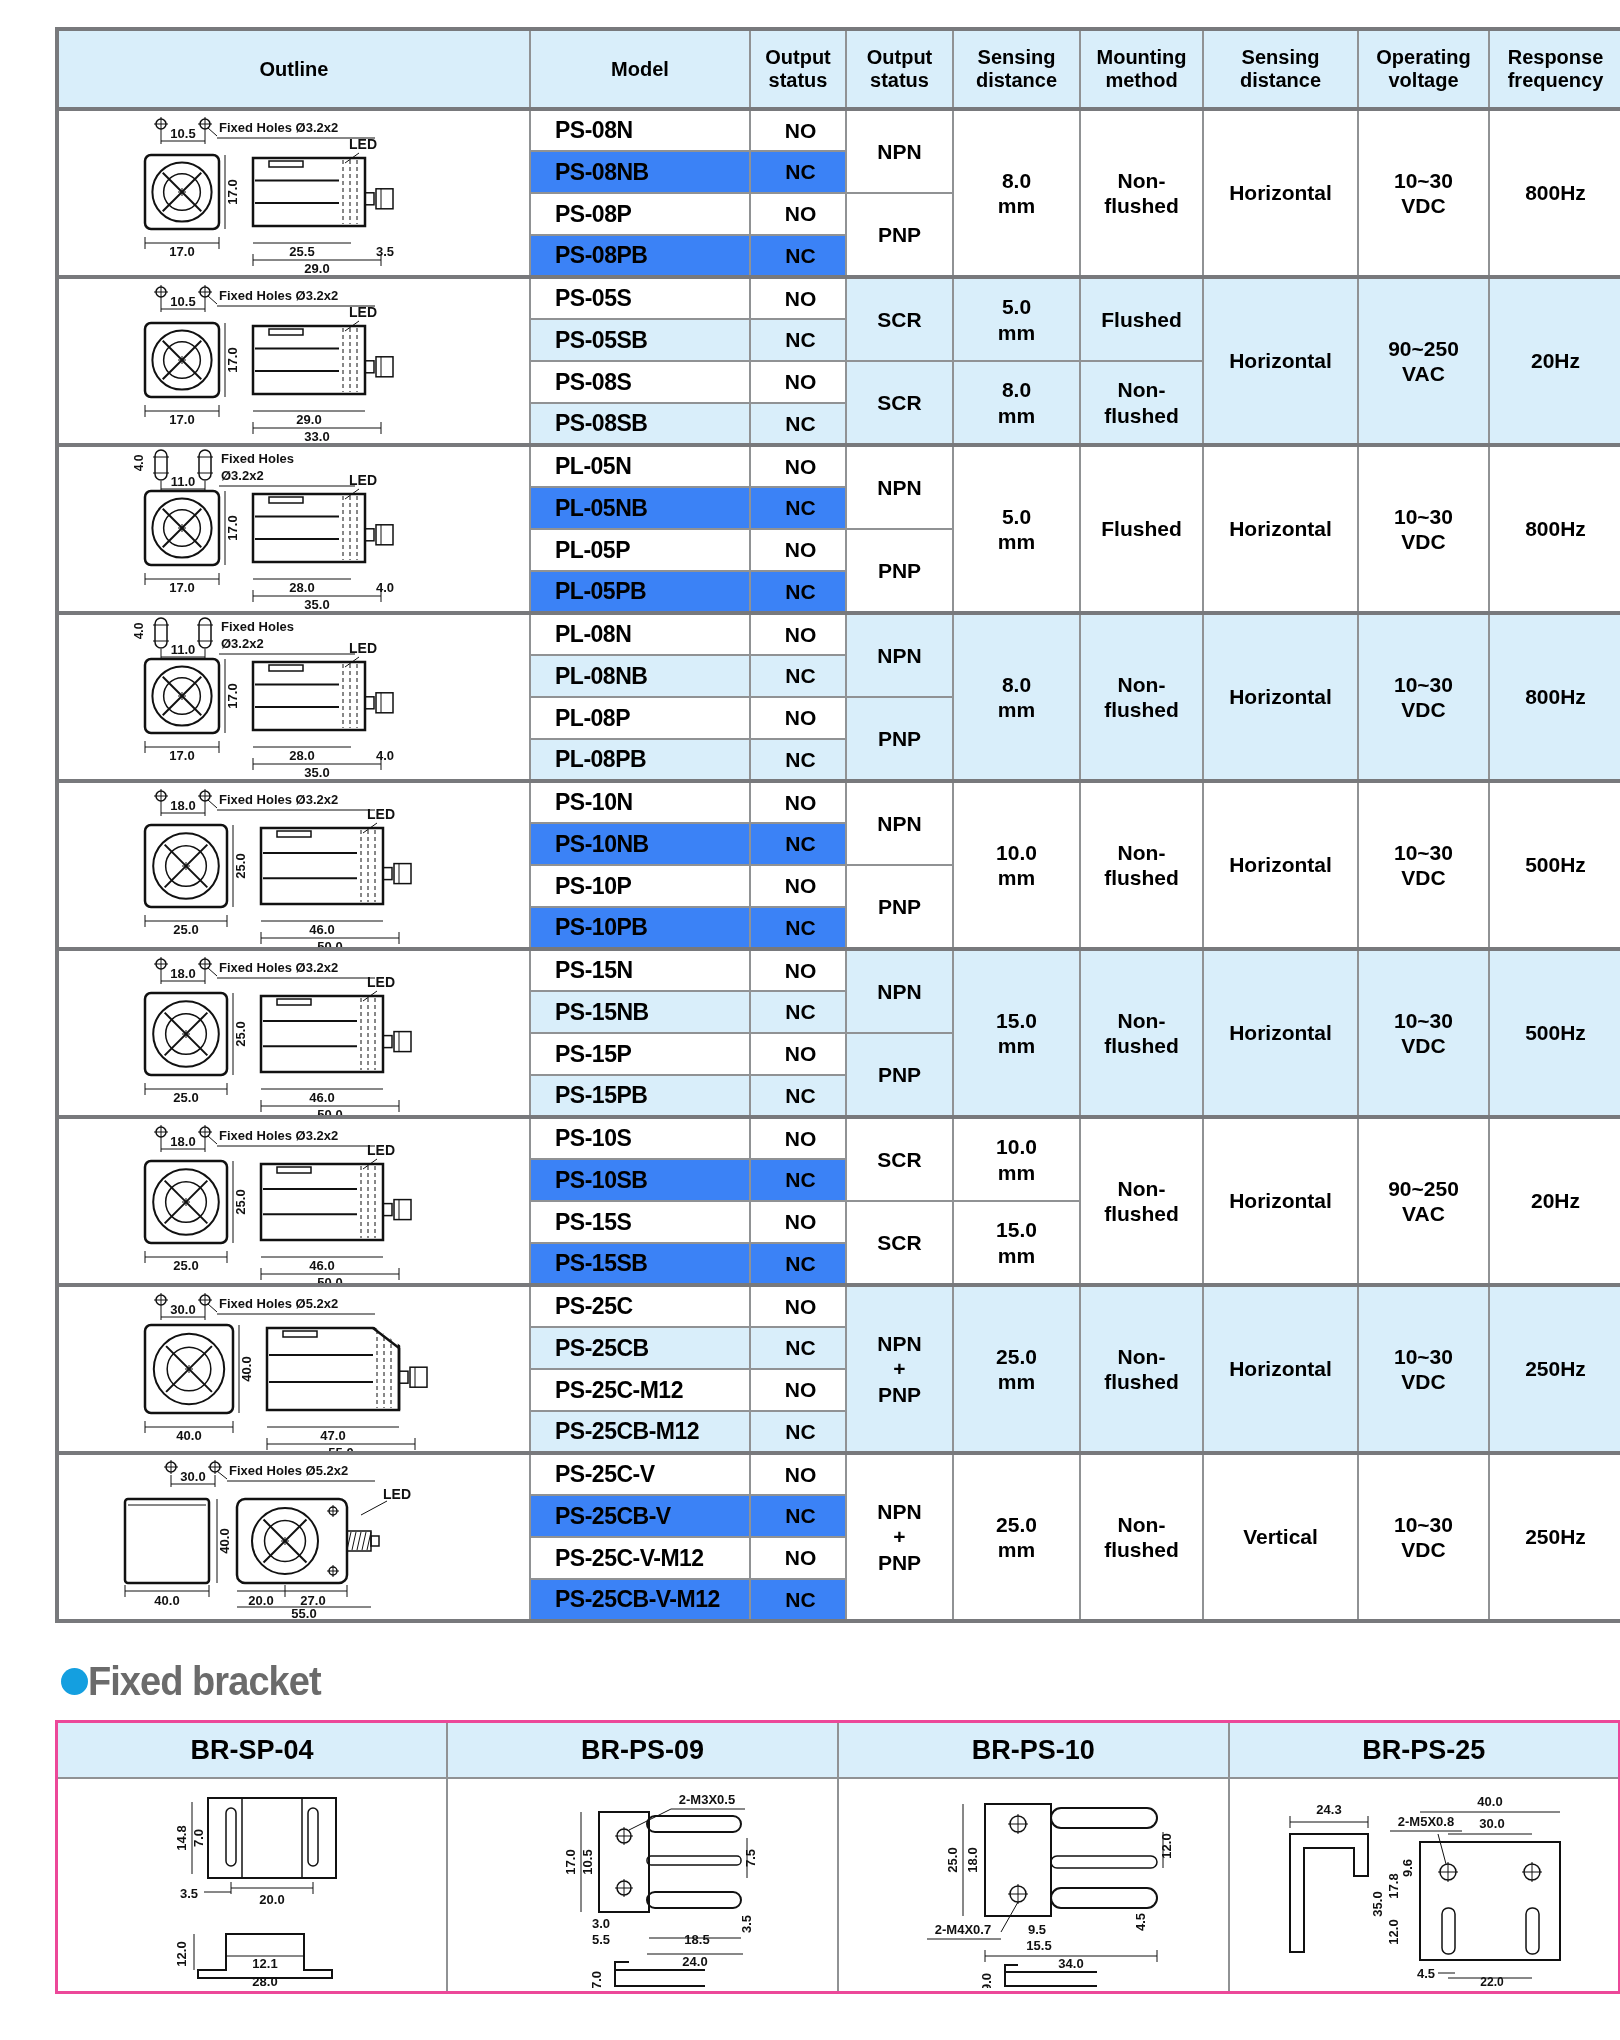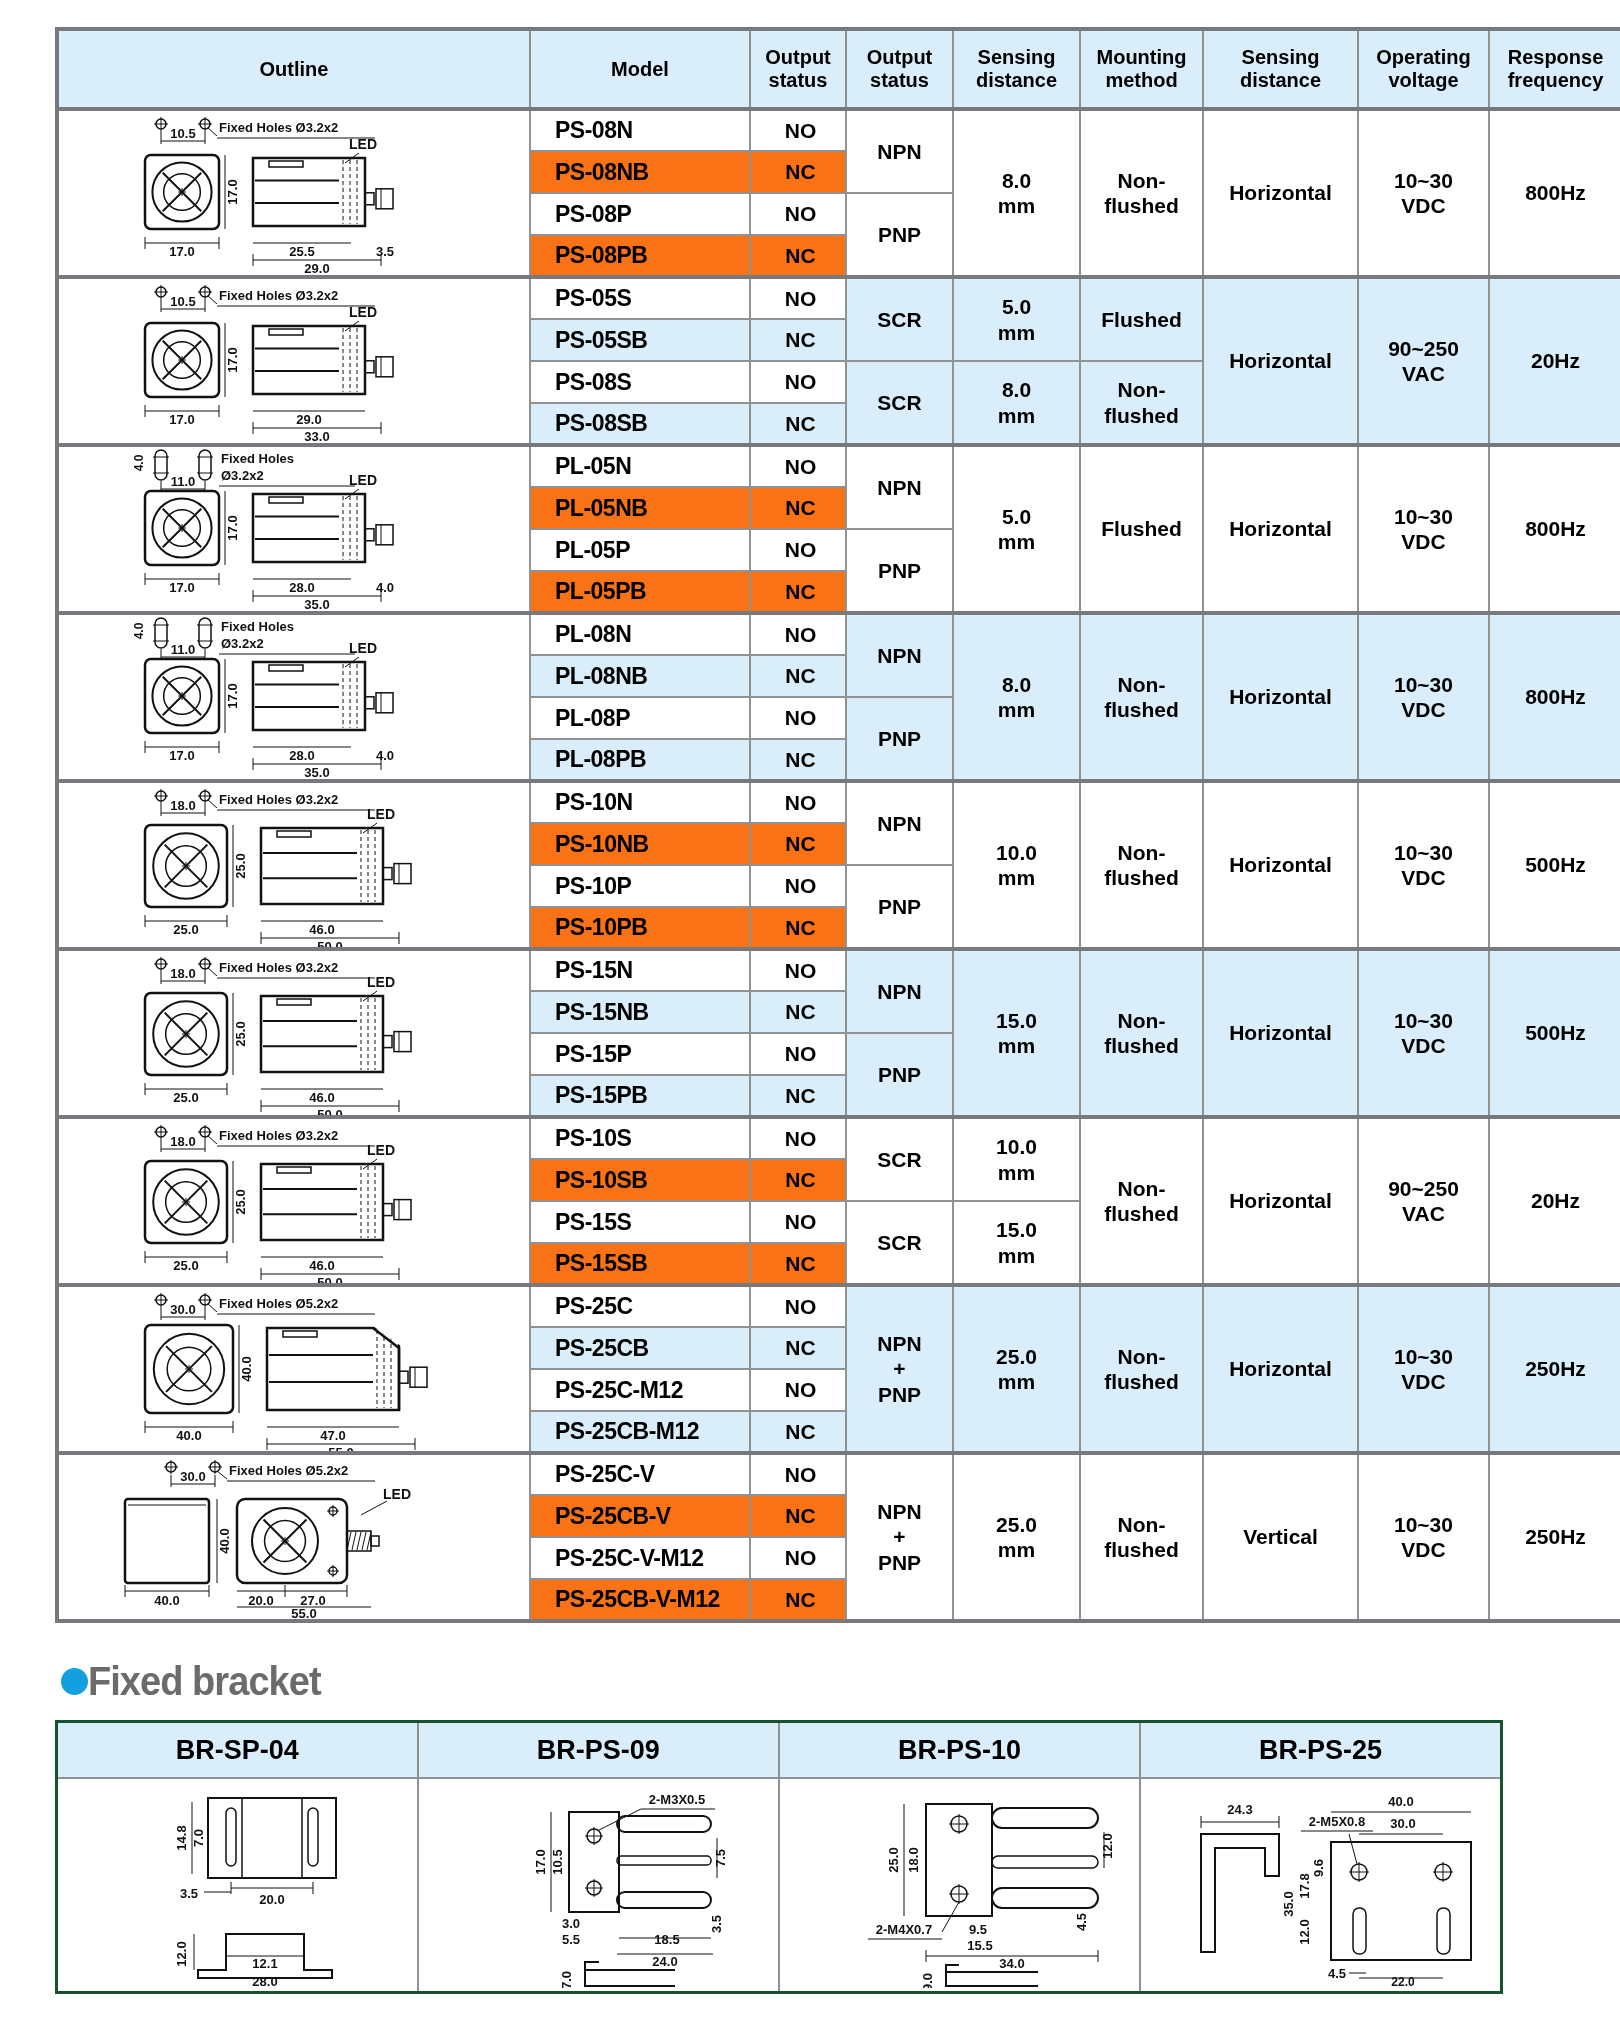--- a/index.html
+++ b/index.html
@@ -10,26 +10,26 @@
   .spec-table th{background:#d9eefa;height:76px;font-size:20px;font-weight:bold;
     border:2px solid #909294;border-bottom:4px solid #78797c;padding:0 6px;line-height:1.15;}
   .spec-table td{border:2px solid #909294;font-weight:bold;vertical-align:middle;}
   .spec-table tr{height:42px;}
   .spec-table tr.gfirst td{border-top:4px solid #78797c;}
   td.outline-cell{background:#fff;padding:0;}
   td.model-cell{font-size:23px;padding:0 0 0 24px;text-align:left;letter-spacing:-0.5px;}
   td.status-cell{font-size:21px;text-align:center;padding-left:6px;}
   td.val-cell{font-size:21px;text-align:center;white-space:pre-line;line-height:1.2;}
   .tint{background:#d9eefa;}
-  .shade{background:#f97316;}
+  .shade{background:#3b82f6;}
   .section-heading{display:flex;align-items:center;gap:0;margin:36px 0 16px 6px;}
   .bullet{width:27px;height:27px;border-radius:50%;background:#149fe0;flex:0 0 auto;}
   .heading-text{font-size:40px;font-weight:bold;color:#6b6b6b;letter-spacing:-1px;
     transform:scaleX(.95);transform-origin:left center;white-space:nowrap;}
-  .bracket-table{width:1448px;border:3px solid #14532d;}
+  .bracket-table{width:1566px;border:3px solid #ec4899;}
   .bracket-table th{background:#d9eefa;height:52px;font-size:27px;font-weight:bold;border:2px solid #909294;}
   .bracket-table td{height:212px;border:2px solid #909294;text-align:center;vertical-align:middle;padding:0;background:#fff;}
   svg{display:block;margin:0 auto;}
   svg text{font-family:"Liberation Sans","DejaVu Sans",sans-serif;fill:#111;}
 </style>
 </head>
 <body>
 
 <div class="page">
 

